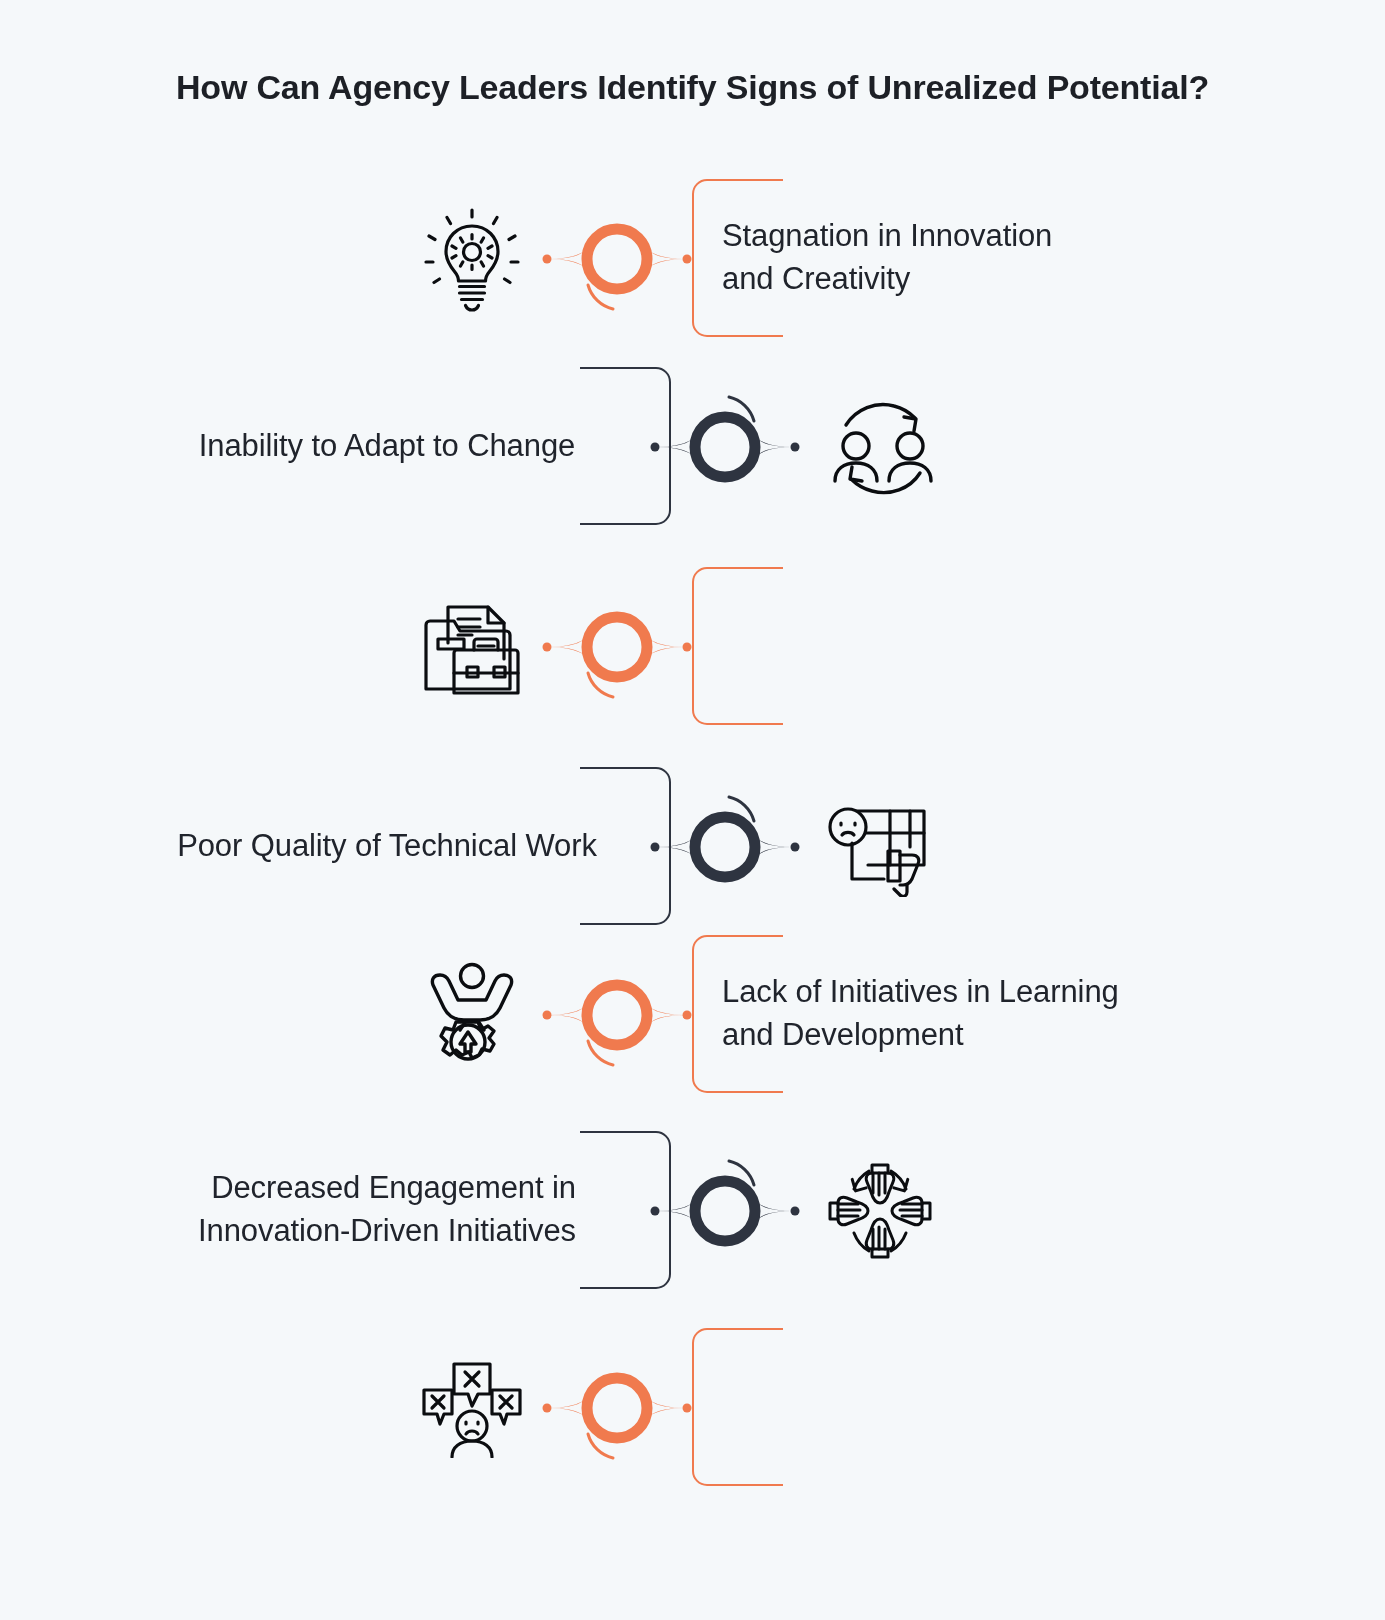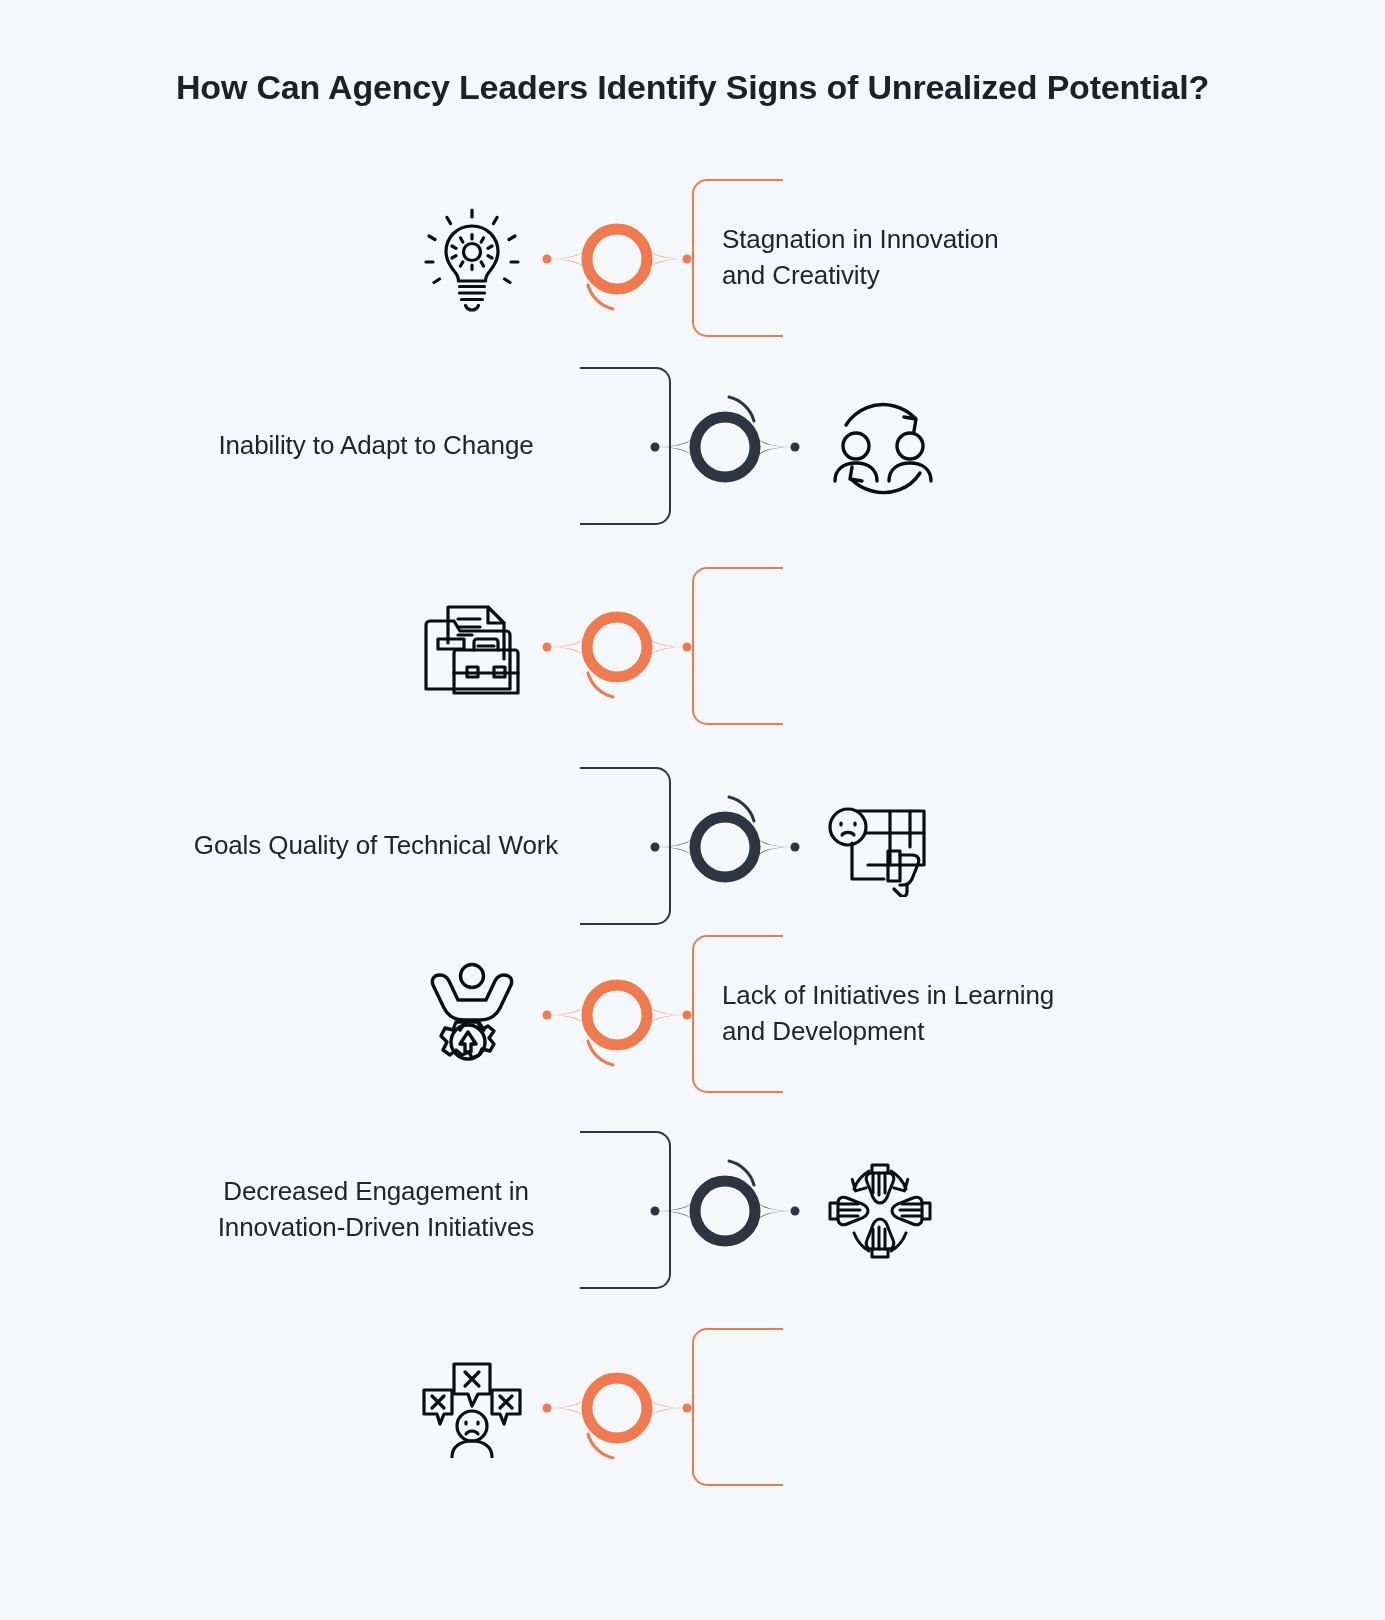--- a/index.html
+++ b/index.html
@@ -74,36 +74,36 @@
   .row.right-text .bracket { left: 683px; width: 100px; }
   .row.left-text  .bracket { left: 580px; width: 100px; }
 
   
   .label {
     position: absolute;
     top: 0;
     height: 190px;
     display: flex;
     align-items: center;
-    font-size: 26px;
+    font-size: 31px;
     line-height: 1.38;
     color: #20242C;
     letter-spacing: -0.1px;
     white-space: pre-line;
   }
   .row.right-text .label {
     left: 722px;
     width: 520px;
     text-align: left;
     justify-content: flex-start;
   }
   .row.left-text .label {
-    left: 141px;
+    left: 152px;
     width: 470px;
-    text-align: center;
+    text-align: right;
     justify-content: center;
   }
 </style>
 </head>
 <body>
 
 <div id="page-title">How Can Agency Leaders Identify Signs of Unrealized Potential?</div>
 
 <div class="row row-1 right-text">
   <div class="icon-slot">
@@ -232,21 +232,21 @@
       <path d="M109 34 A34 34 0 0 0 84 10" stroke="#2E3440" stroke-width="3" stroke-linecap="round"></path>
     </svg>
   </div>
 
   <div class="bracket">
     <svg width="100" height="190" viewBox="0 0 100 190" fill="none">
       <path d="M0 17 L76 17 A14 14 0 0 1 90 31 L90 159 A14 14 0 0 1 76 173 L0 173" stroke="#2E3440" stroke-width="2" stroke-linecap="round"></path>
     </svg>
   </div>
 
-  <div class="label">Goals Quality of Technical Work</div>
+  <div class="label">Poor Quality of Technical Work</div>
 </div>
 
 <div class="row row-5 right-text">
   <div class="icon-slot">
     <svg width="100" height="110" viewBox="0 0 100 110" fill="none" stroke="#0B0D10" stroke-width="3.4" stroke-linecap="round" stroke-linejoin="round">
       <circle cx="50" cy="16" r="11.5"></circle>
       <path d="M18 15 C12 15 9 19 11 25 L22 48 C26 56 33 60 42 60 L58 60 C67 60 74 56 78 48 L89 25 C91 19 88 15 82 15 C78 15 75 17 73 21 L64 40 L36 40 L27 21 C25 17 22 15 18 15 Z"></path>
       <path d="M44 61 L38 70 M56 61 L62 70"></path>
       <path d="M41 62 L34 62 L31 70 L23 68 L19 76 L25 82 L21 90 L28 95 L34 90 L40 95 L47 92 L50 98 L57 95 L60 89 L68 91 L72 84 L67 78 L72 71 L66 66 L59 70 L56 62 Z"></path>
       <circle cx="46" cy="82" r="17"></circle>

